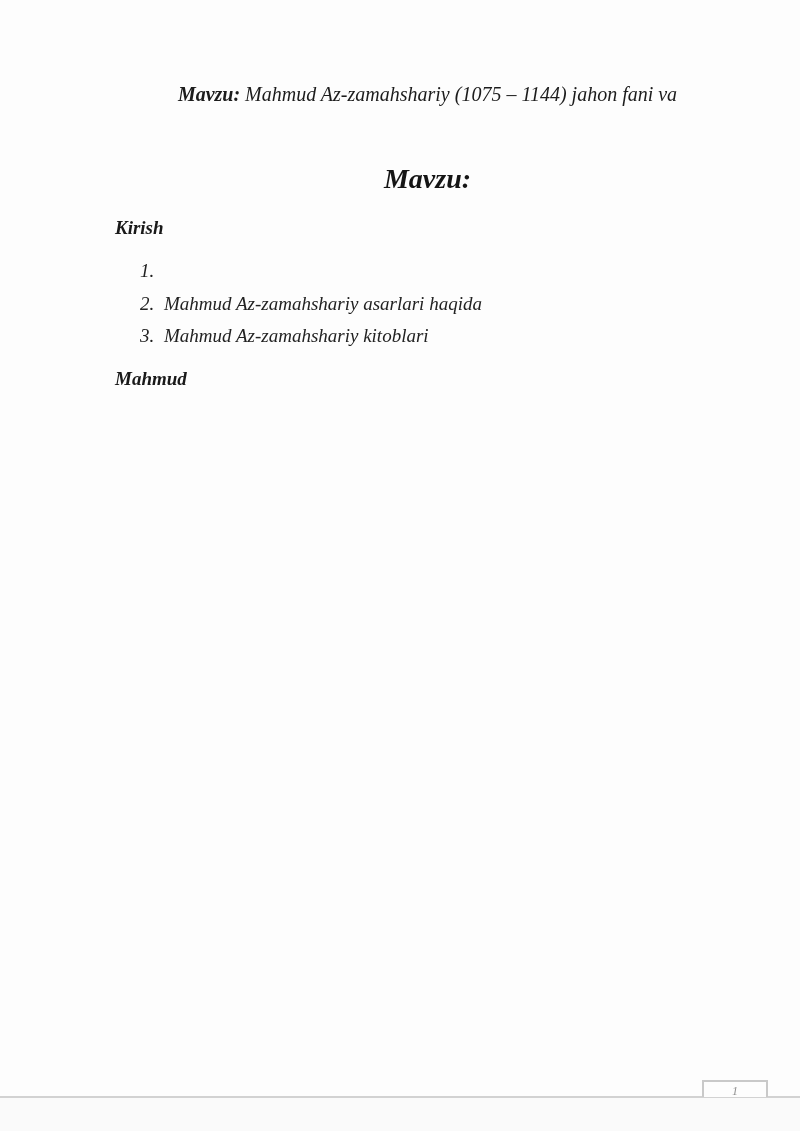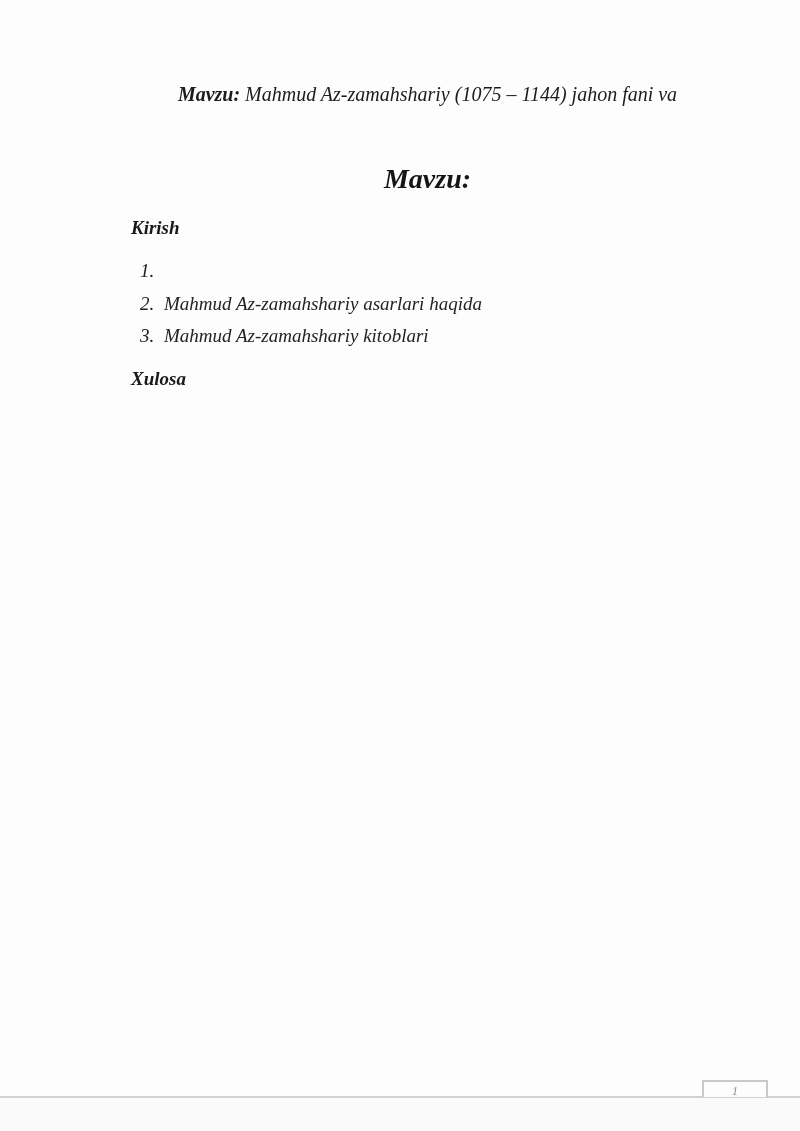--- a/index.html
+++ b/index.html
@@ -47,21 +47,20 @@
     font-weight: bold;
     color: #151515;
   }
   .section-heading {
     position: absolute;
     left: 115px;
     font-size: 19px;
     line-height: 25px;
     font-weight: bold;
     color: #191919;
-    margin-left: 16px;
   }
   .section-kirish { top: 215px; }
   .section-xulosa { top: 366px; }
   .section-references { top: 410px; }
   .outline-list {
     position: absolute;
     left: 140px;
     top: 255px;
     width: 560px;
   }
@@ -121,21 +120,21 @@
     <div class="outline-row">
       <span class="num">2.</span>
       <span class="txt">Mahmud Az-zamahshariy asarlari haqida</span>
     </div>
     <div class="outline-row">
       <span class="num">3.</span>
       <span class="txt">Mahmud Az-zamahshariy kitoblari</span>
     </div>
   </div>
 
-  <div class="section-heading section-xulosa">Xulosa</div>
+  <div class="section-heading section-xulosa">Mahmud</div>
 
 
   <div class="page-number-box">
     <span>1</span>
   </div>
 
   <div class="footer-divider"></div>
 
 </div>
 

